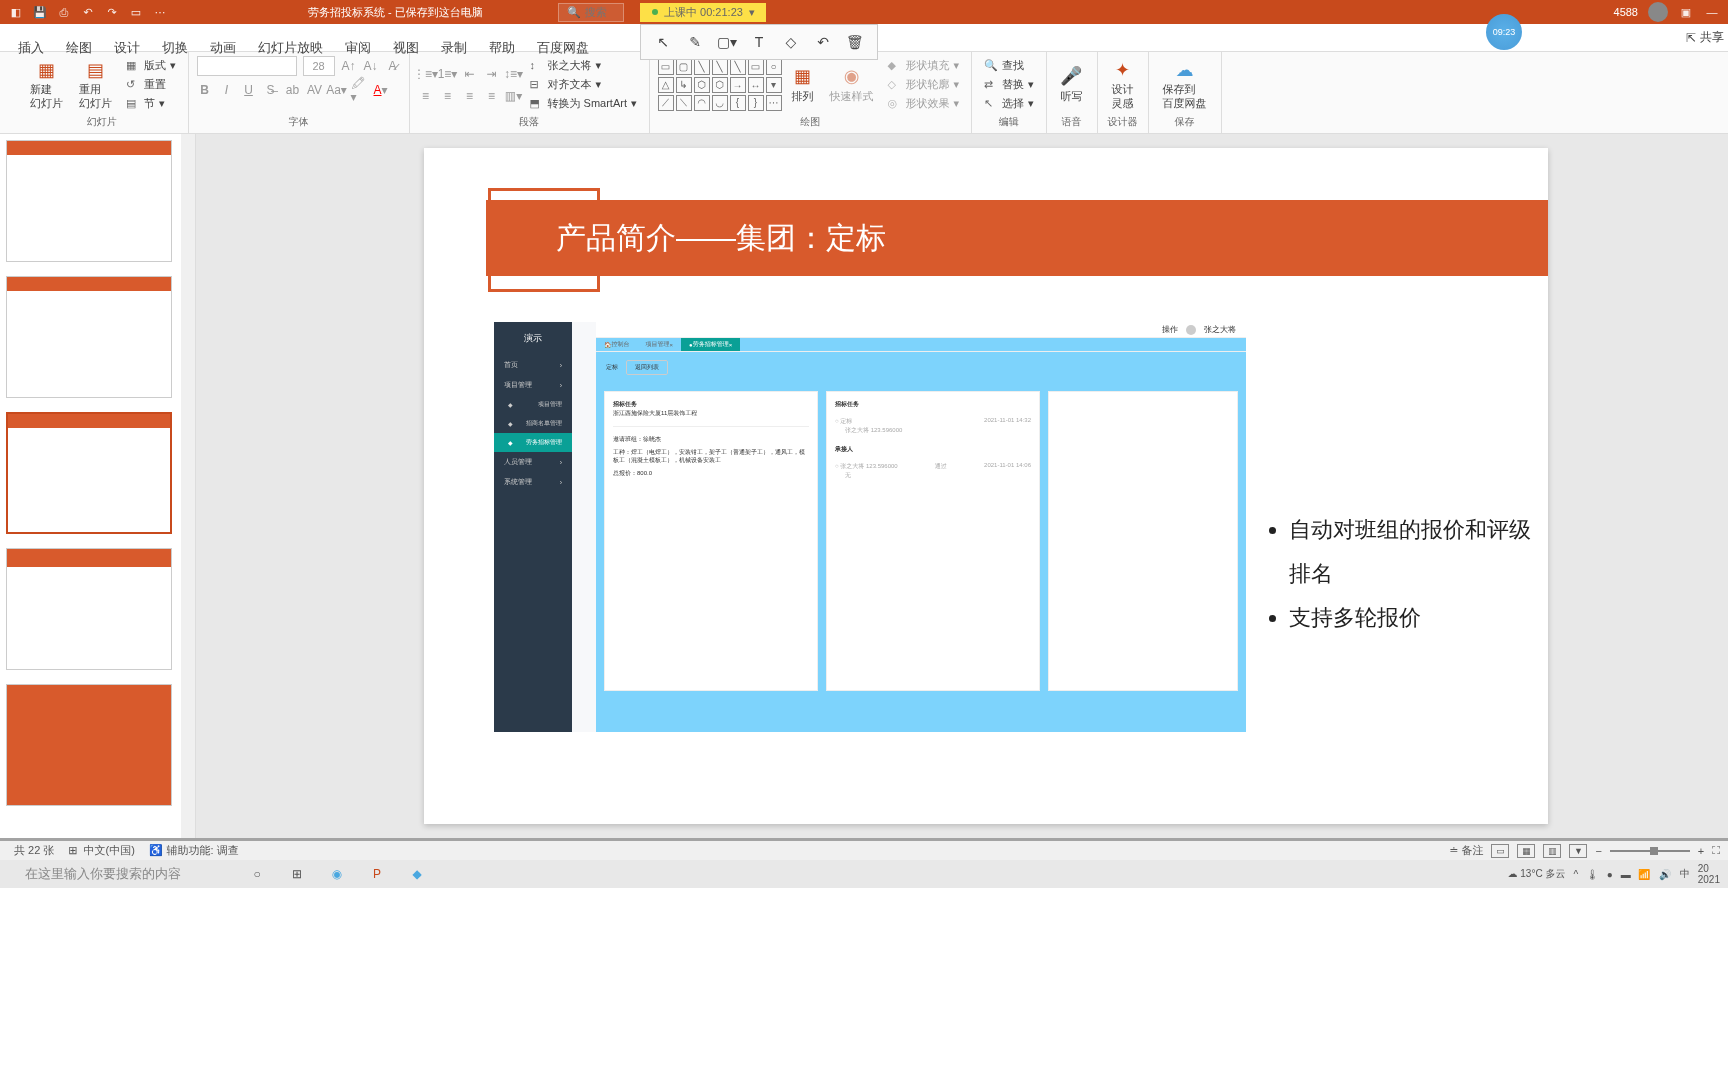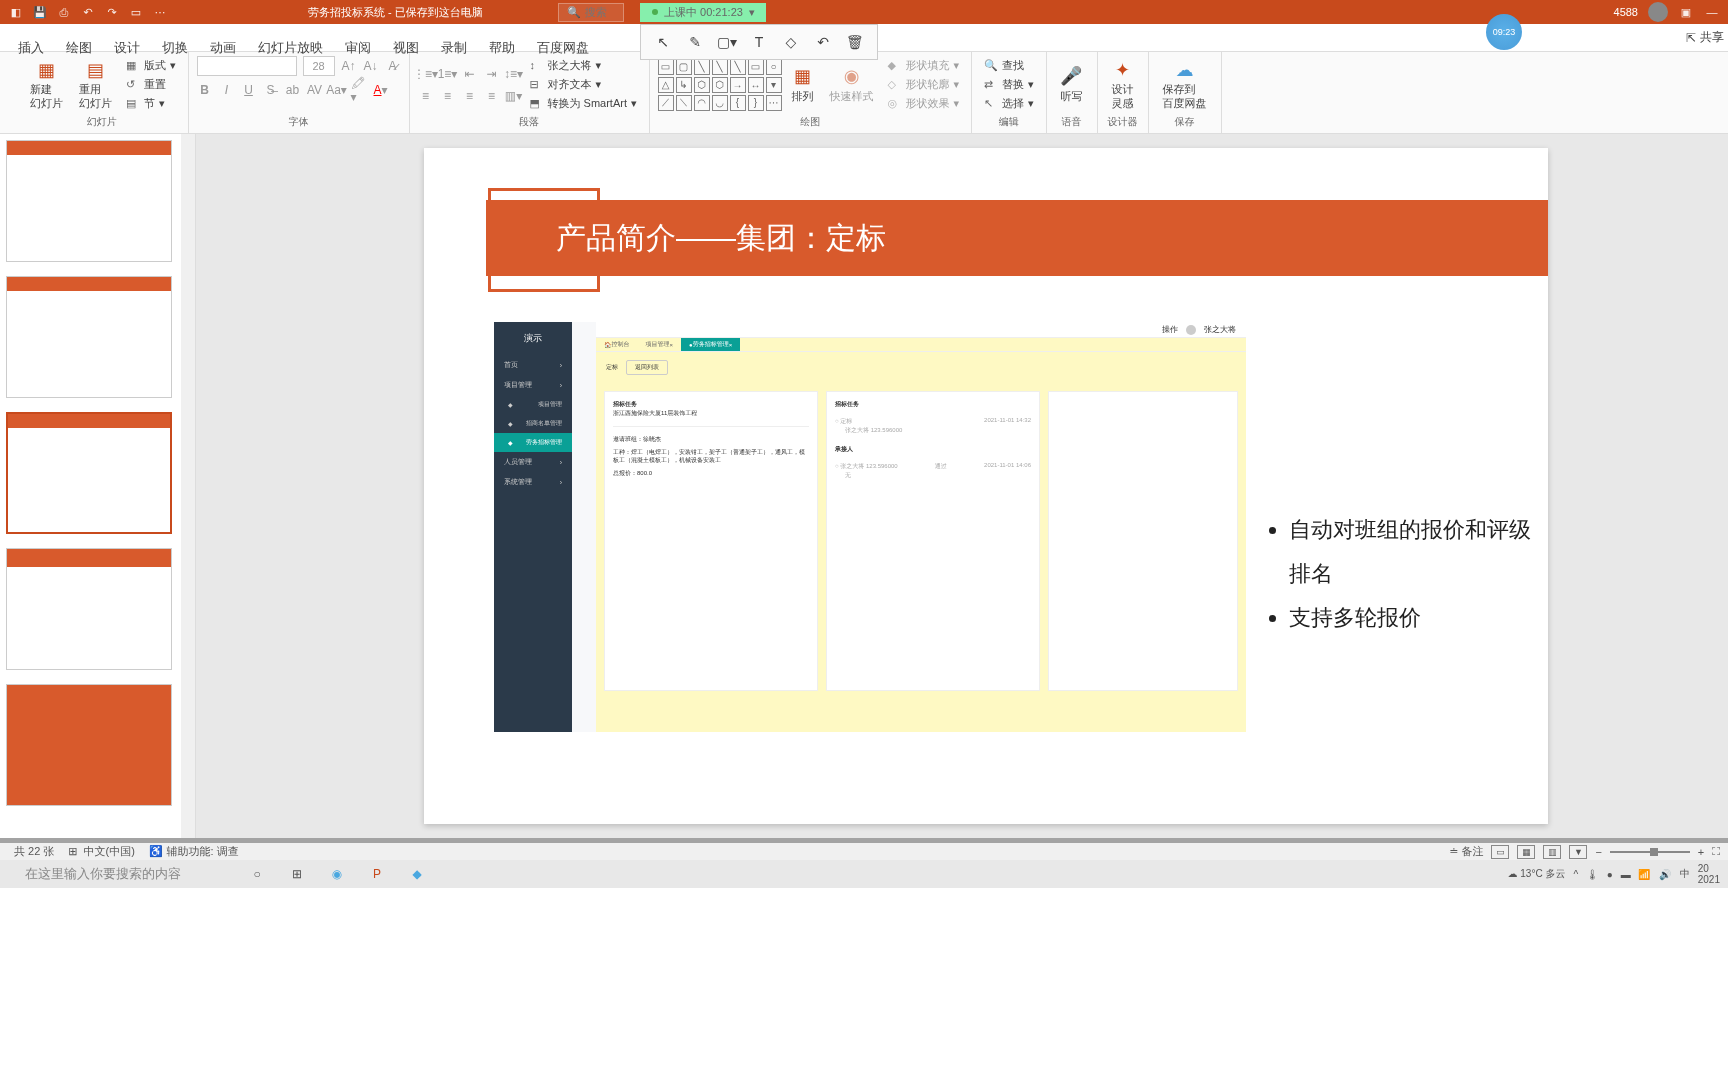--- a/index.html
+++ b/index.html
@@ -5,21 +5,21 @@
 * { margin: 0; padding: 0; box-sizing: border-box; font-family: "Microsoft YaHei", sans-serif; }
 body { background: #fff; width: 1728px; height: 1080px; overflow: hidden; position: relative; }
 
 
 .titlebar { height: 24px; background: #c84a1c; display: flex; align-items: center; color: #fff; font-size: 11px; position: relative; }
 .titlebar-left { display: flex; align-items: center; gap: 8px; padding-left: 8px; }
 .titlebar-icon { width: 16px; height: 16px; display: inline-flex; align-items: center; justify-content: center; color: #fff; opacity: 0.9; font-size: 11px; }
 .titlebar-center { position: absolute; left: 280px; margin-left: 28px; }
 .titlebar-search { position: absolute; left: 558px; display: flex; align-items: center; gap: 4px; background: rgba(255,255,255,0.1); padding: 2px 8px; border: 1px solid rgba(255,255,255,0.3); }
 .titlebar-search input { background: transparent; border: none; color: #fff; outline: none; font-size: 11px; width: 30px; }
-.titlebar-timer { position: absolute; left: 640px; background: #86efac; color: #666; padding: 2px 12px; font-size: 11px; display: flex; align-items: center; gap: 6px; }
+.titlebar-timer { position: absolute; left: 640px; background: #fde047; color: #666; padding: 2px 12px; font-size: 11px; display: flex; align-items: center; gap: 6px; }
 .timer-dot { width: 6px; height: 6px; background: #4caf50; border-radius: 50%; }
 .titlebar-right { position: absolute; right: 0; display: flex; align-items: center; gap: 10px; padding-right: 8px; }
 .titlebar-avatar { width: 20px; height: 20px; border-radius: 50%; background: #888; }
 
 
 .floating-toolbar { position: absolute; left: 640px; top: 24px; width: 238px; height: 36px; background: #fafafa; border: 1px solid #ccc; display: flex; align-items: center; justify-content: space-around; padding: 0 6px; z-index: 100; }
 .floating-toolbar .tb-icon { width: 20px; height: 20px; display: flex; align-items: center; justify-content: center; color: #444; font-size: 14px; cursor: pointer; }
 
 
 .ribbon-tabs { height: 28px; background: #fff; display: flex; align-items: center; padding-left: 16px; gap: 18px; font-size: 13px; color: #444; border-bottom: 1px solid #ddd; position: relative; }
@@ -60,38 +60,38 @@
 .orange-header { position: absolute; left: 62px; top: 52px; width: 1062px; height: 76px; background: #d85a2c; color: #fff; font-size: 30px; display: flex; align-items: center; padding-left: 70px; font-weight: 300; }
 .orange-box-top { position: absolute; left: 64px; top: 40px; width: 112px; height: 20px; border: 3px solid #d85a2c; border-bottom: none; }
 .orange-box-bot { position: absolute; left: 64px; top: 120px; width: 112px; height: 24px; border: 3px solid #d85a2c; border-top: none; }
 
 .app-mock { position: absolute; left: 70px; top: 174px; width: 752px; height: 410px; background: #f7f8fa; display: flex; font-size: 8px; color: #333; }
 .app-sidebar { width: 78px; background: #2b3a4a; color: #ccc; font-size: 7px; }
 .app-sidebar .title { text-align: center; padding: 10px 0; color: #fff; font-size: 9px; }
 .app-sidebar .mi { padding: 5px 10px; display: flex; align-items: center; justify-content: space-between; }
 .app-sidebar .mi.sub { padding-left: 14px; font-size: 6px; }
 .app-sidebar .mi.active { background: #0aa096; color: #fff; }
-.app-main { flex: 1; background: #fef9c3; margin-left: 24px; }
+.app-main { flex: 1; background: #7dd3fc; margin-left: 24px; }
 .app-topbar { height: 16px; background: #fff; border-bottom: 1px solid #eee; display: flex; align-items: center; justify-content: flex-end; padding: 0 10px; gap: 8px; }
 .app-topbar .av { width: 10px; height: 10px; border-radius: 50%; background: #ccc; }
 .app-tabs { height: 14px; display: flex; gap: 0; border-bottom: 1px solid #eee; font-size: 6px; }
 .app-tabs .t { padding: 2px 8px; display: flex; align-items: center; color: #666; }
 .app-tabs .t.active { background: #0aa096; color: #fff; }
 .app-content { padding: 8px; display: flex; gap: 8px; }
 .app-card { flex: 1; background: #fff; border: 1px solid #eee; padding: 8px; font-size: 6px; min-height: 300px; }
 .app-card.narrow { flex: 0 0 190px; }
 .btn-outline { display: inline-block; border: 1px solid #ccc; padding: 2px 8px; font-size: 6px; border-radius: 2px; margin-left: 8px; }
 
 .bullets { position: absolute; left: 838px; top: 360px; font-size: 22px; line-height: 2; color: #222; }
 .bullets li { list-style: disc; margin-left: 27px; }
 
 .clock-bubble { position: absolute; right: 206px; top: 14px; width: 36px; height: 36px; border-radius: 50%; background: radial-gradient(circle, #5ab0e8, #4a9cd8); color: #fff; font-size: 9px; display: flex; align-items: center; justify-content: center; z-index: 200; }
 
 
-.statusbar { height: 22px; background: #f0f0f0; border-top: 5px solid #a3a3a3; display: flex; align-items: center; font-size: 11px; color: #555; padding: 0 8px; position: relative; }
+.statusbar { height: 22px; background: #f0f0f0; border-top: 3px solid #a3a3a3; display: flex; align-items: center; font-size: 11px; color: #555; padding: 0 8px; position: relative; }
 .statusbar .right { position: absolute; right: 8px; display: flex; align-items: center; gap: 8px; }
 .view-icon { width: 18px; height: 14px; border: 1px solid #888; display: flex; align-items: center; justify-content: center; font-size: 9px; }
 .zoom-slider { width: 80px; height: 2px; background: #888; position: relative; }
 .zoom-slider::after { content: ''; position: absolute; left: 40px; top: -3px; width: 8px; height: 8px; background: #888; }
 
 
 .taskbar { height: 28px; background: #e8e8e8; display: flex; align-items: center; font-size: 12px; color: #555; position: relative; }
 .taskbar .search { padding-left: 25px; color: #888; font-size: 13px; }
 .taskbar .center-icons { position: absolute; left: 244px; display: flex; gap: 14px; }
 .taskbar .tb-app { width: 26px; height: 26px; display: flex; align-items: center; justify-content: center; }

